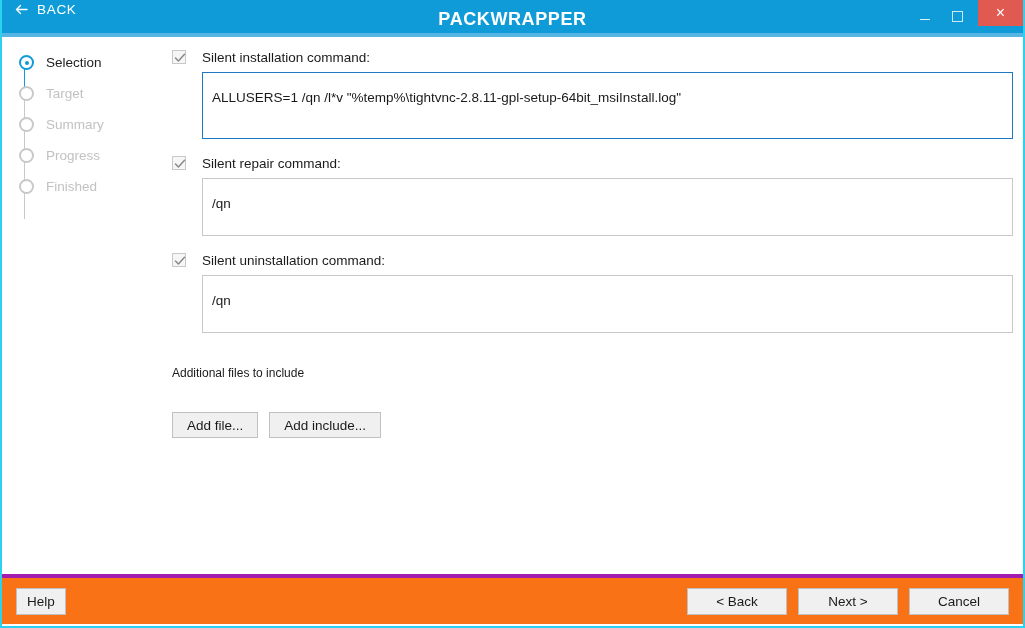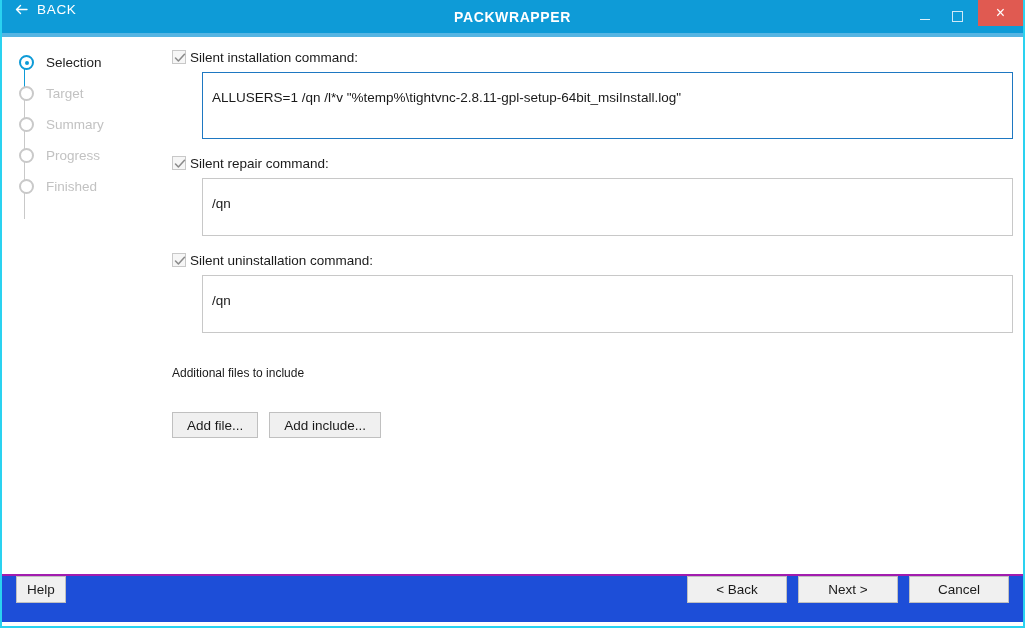--- a/index.html
+++ b/index.html
@@ -62,21 +62,21 @@
   .back-label {
     font-size: 13.5px;
     letter-spacing: 0.7px;
     color: #ffffff;
   }
   .title-text {
     position: absolute;
     left: 0; right: 0;
     top: 9px;
     text-align: center;
-    font-size: 14px;
+    font-size: 18px;
     font-weight: bold;
     letter-spacing: 0.6px;
     color: #ffffff;
     pointer-events: none;
   }
   .win-controls {
     position: absolute;
     top: 0;
     right: 0;
     display: flex;
@@ -212,21 +212,21 @@
   .content {
     position: relative;
     flex: 1 1 auto;
     padding: 10px 12px 0 4px;
   }
 
   .field-group { margin-bottom: 0; }
   .checkbox-row {
     display: flex;
     align-items: center;
-    gap: 4px;
+    gap: 16px;
     height: 20px;
     margin-bottom: 5px;
     cursor: default;
   }
   .cb {
     width: 14px;
     height: 14px;
     flex: 0 0 14px;
     box-sizing: border-box;
     border: 1px solid #c8c8c8;
@@ -287,24 +287,24 @@
     display: inline-flex;
     align-items: center;
     justify-content: center;
     margin-top: 24px;
   }
 
   
   .footer {
     position: relative;
     height: 46px;
-    background: #1d4ed8;
-    border-top: 2px solid #a21caf;
-    display: flex;
-    align-items: flex-start;
+    background: #f97316;
+    border-top: 4px solid #a21caf;
+    display: flex;
+    align-items: center;
     padding: 0 14px;
   }
   .footer-left { display: flex; }
   .footer-right {
     margin-left: auto;
     display: flex;
     gap: 11px;
     padding-left: 14px;
   }
   .footer-btn {

